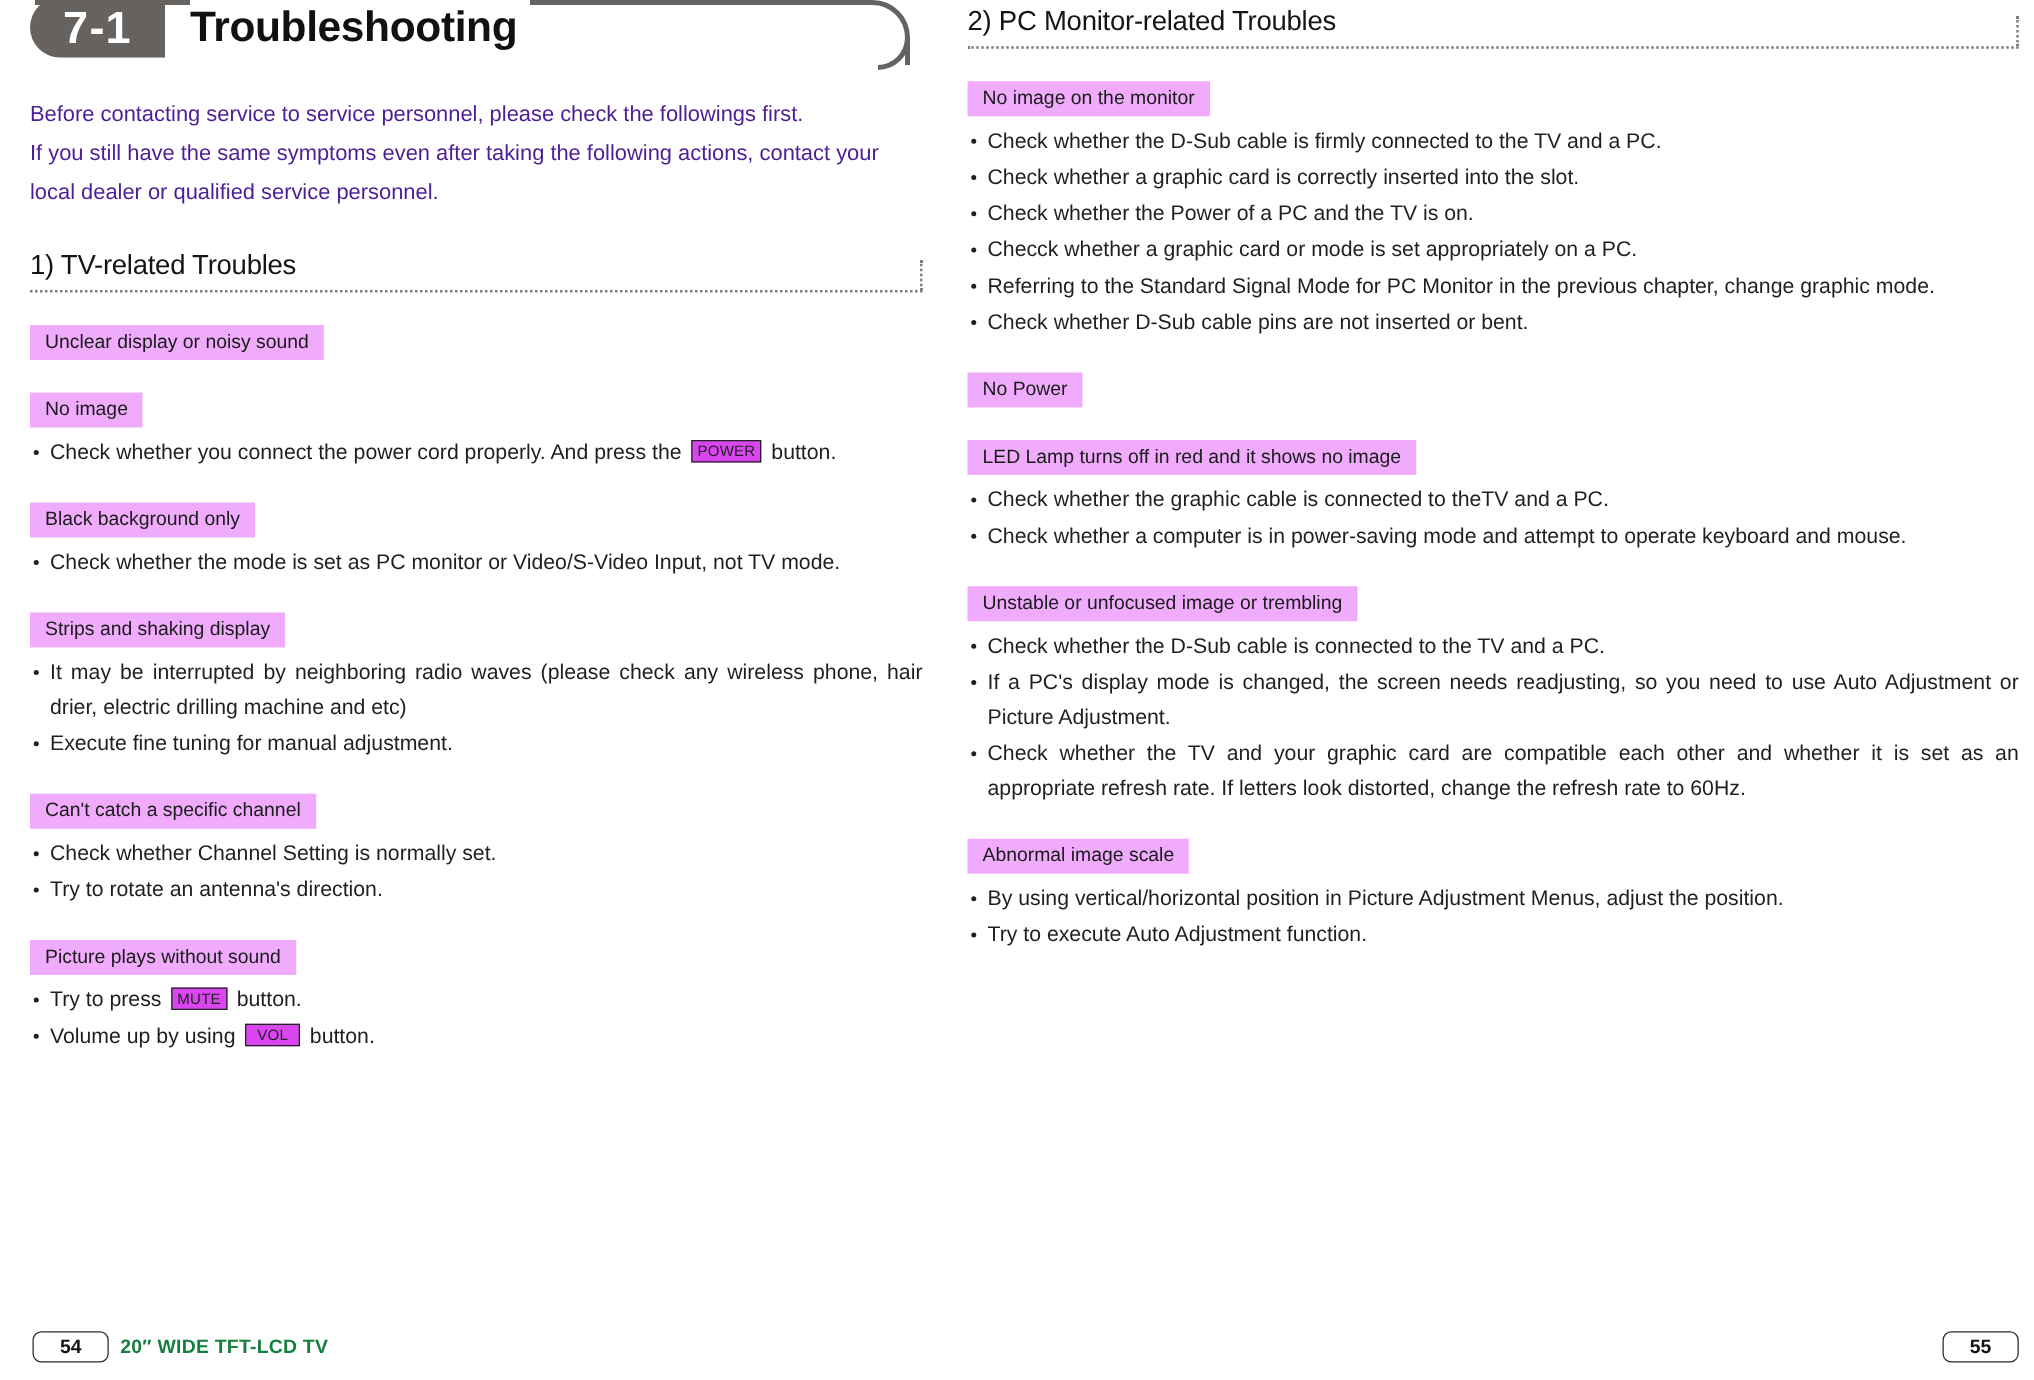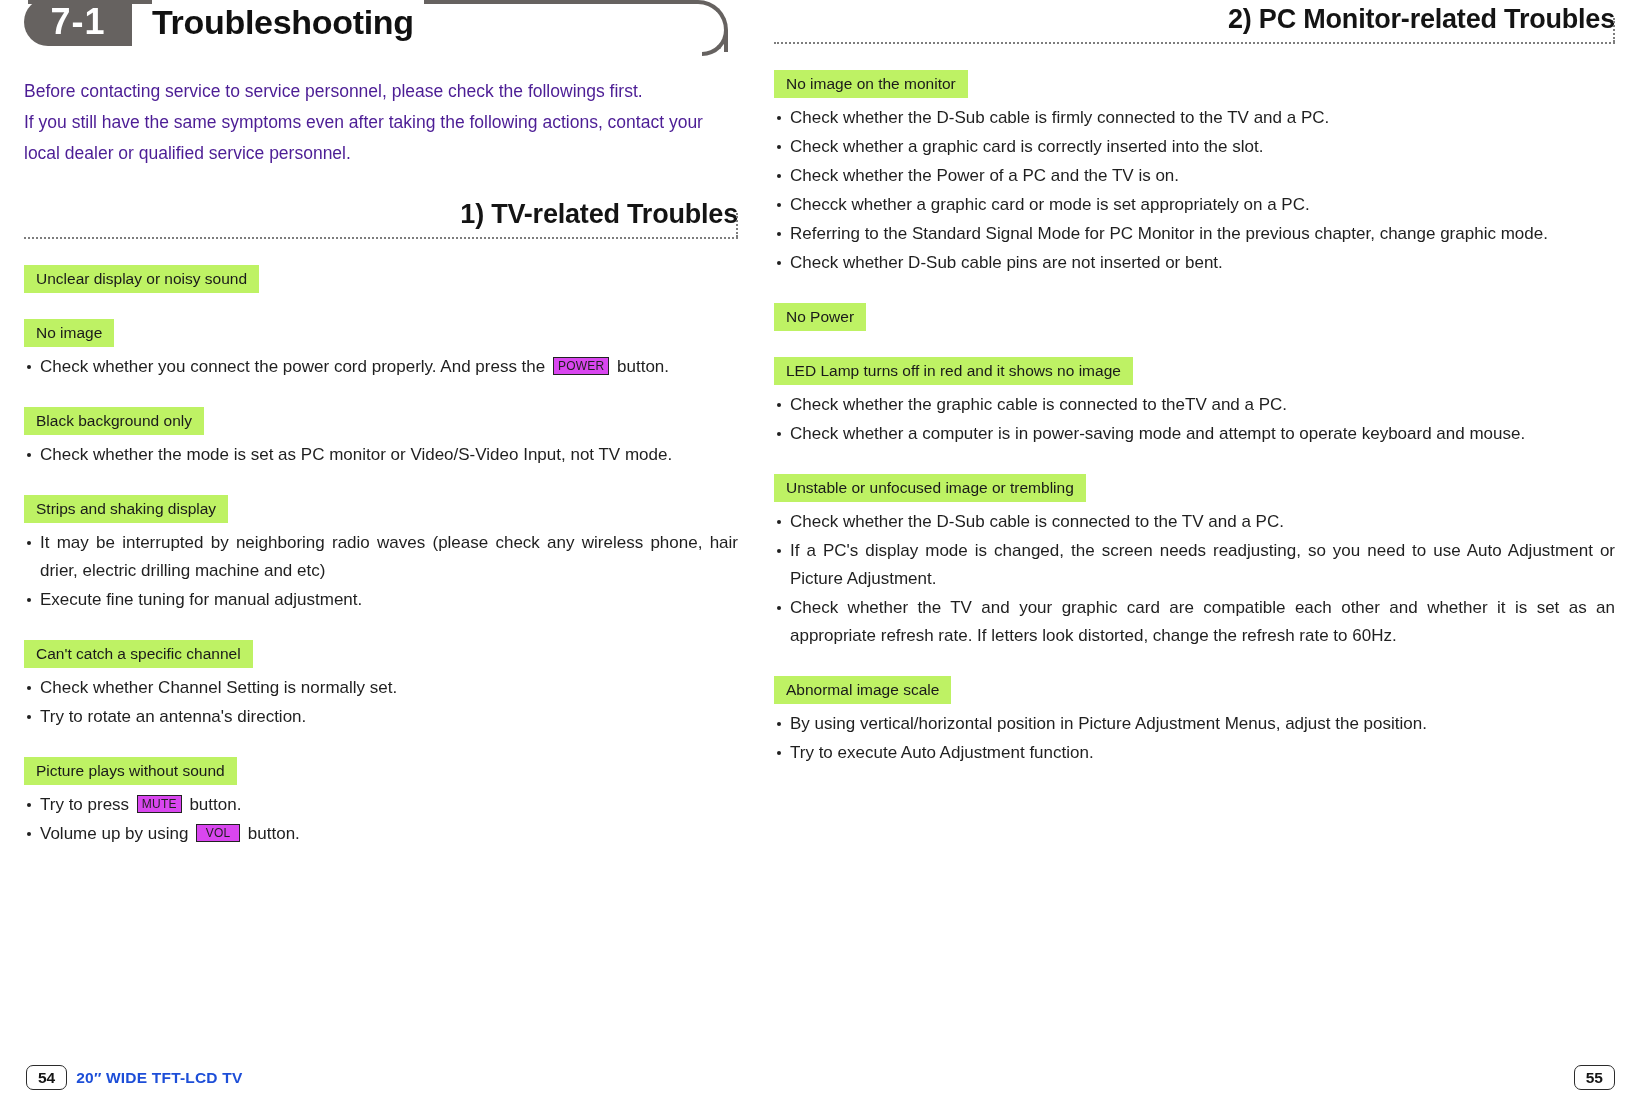--- a/index.html
+++ b/index.html
@@ -103,41 +103,40 @@
     max-width: 700px;
   }
   .intro p { margin: 0; }
 
   
   .section-head {
     position: relative;
     margin-top: 30px;
     margin-bottom: 6px;
     padding-bottom: 7px;
-    font-size: 27px;
-    font-weight: bold;
+    font-size: 22px;
+    font-weight: normal;
     color: #141414;
     letter-spacing: -0.2px;
     border-bottom: 2px dotted #7d7d7d;
-    text-align: right;
   }
   .section-head .tick {
     position: absolute;
     right: 0;
     bottom: 0;
     width: 0;
     height: 24px;
     border-left: 2px dotted #7d7d7d;
   }
   .section-head.right-col { margin-top: 4px; }
 
   
   .chip {
     display: inline-block;
-    background: #bef264;
+    background: #f0abfc;
     color: #1a1a1a;
     font-size: 15.5px;
     line-height: 22px;
     padding: 3px 12px 3px 12px;
     margin: 0;
     white-space: nowrap;
   }
   .block { margin-top: 26px; }
   .block:first-of-type { margin-top: 22px; }
 
@@ -189,38 +188,38 @@
     left: 0;
     width: 100%;
     height: 34px;
   }
   .pagebox {
     display: inline-block;
     border: 1.6px solid #2b2b2b;
     border-radius: 7px;
     font-size: 15.5px;
     font-weight: bold;
-    padding: 2px 11px;
+    padding: 2px 21px;
     color: #141414;
     line-height: 19px;
     text-align: right;
   }
   .footer-left {
     position: absolute;
     left: 26px;
     bottom: 0;
     display: flex;
     align-items: center;
     gap: 9px;
   }
   .footer-model {
     font-size: 15.5px;
     font-weight: bold;
     letter-spacing: 0.2px;
-    color: #1d4ed8;
+    color: #15803d;
   }
   .footer-right {
     position: absolute;
     right: 12px;
     bottom: 0;
   }
 </style>
 </head>
 <body>
 

